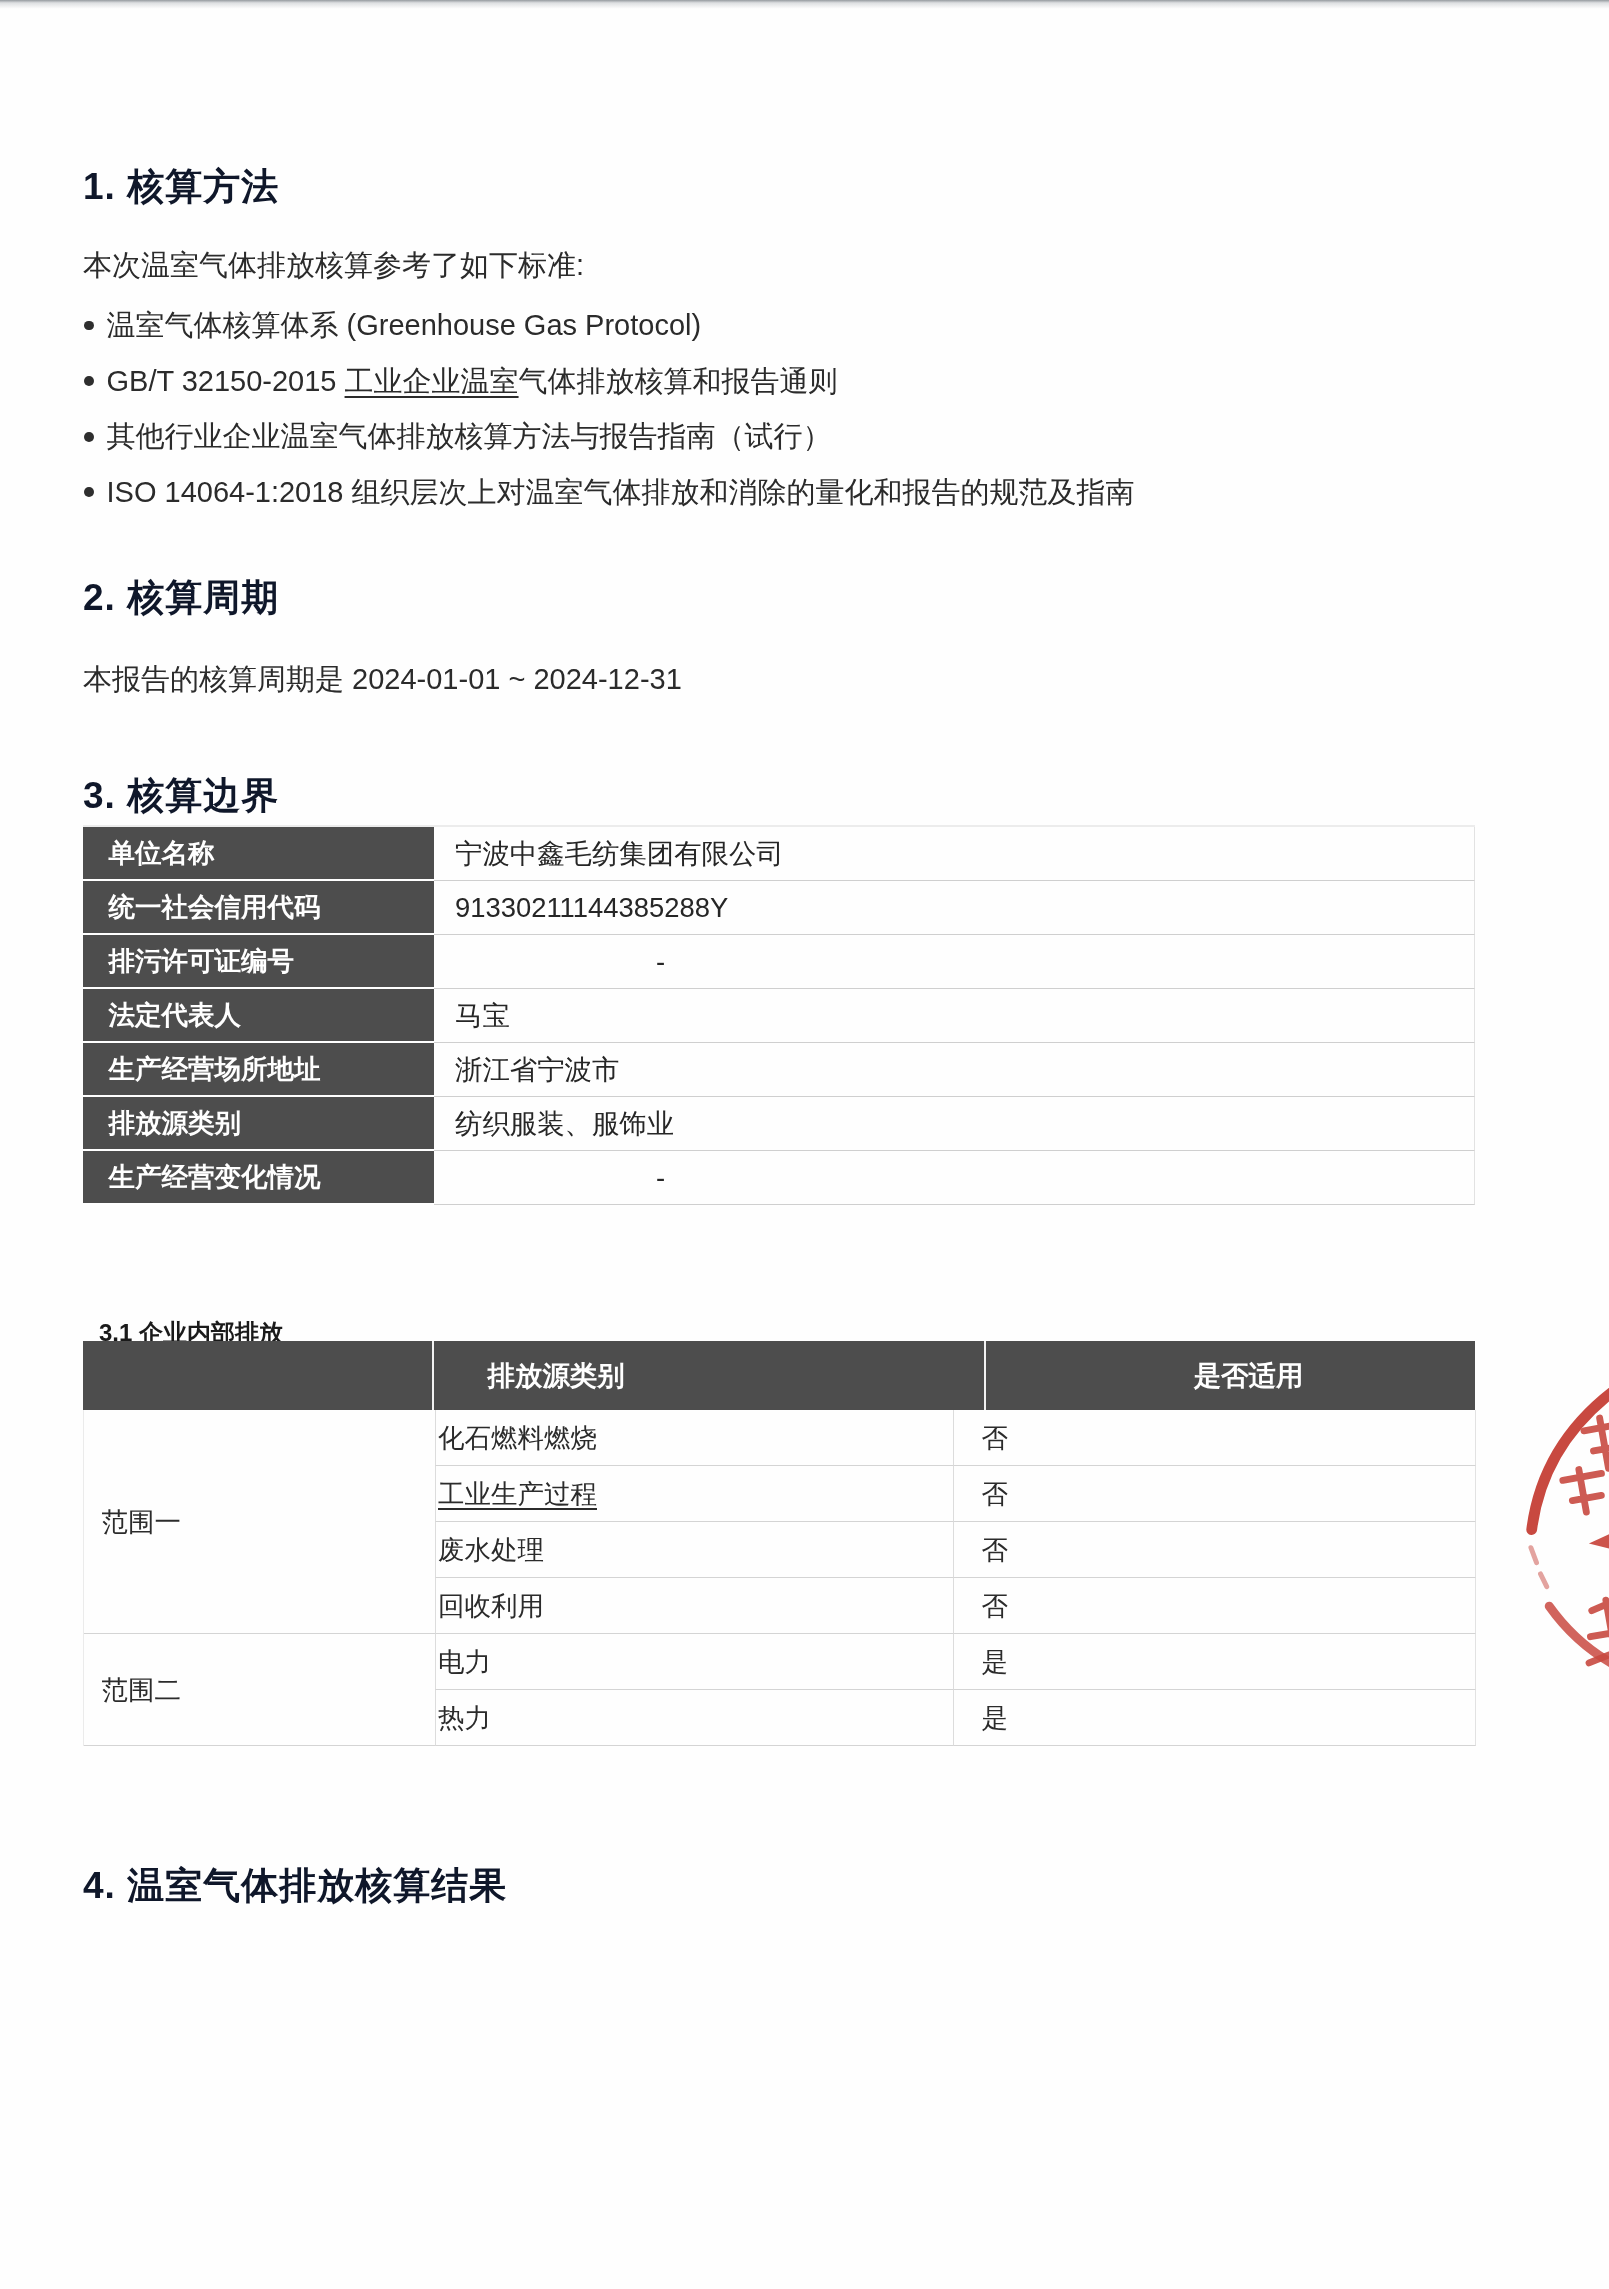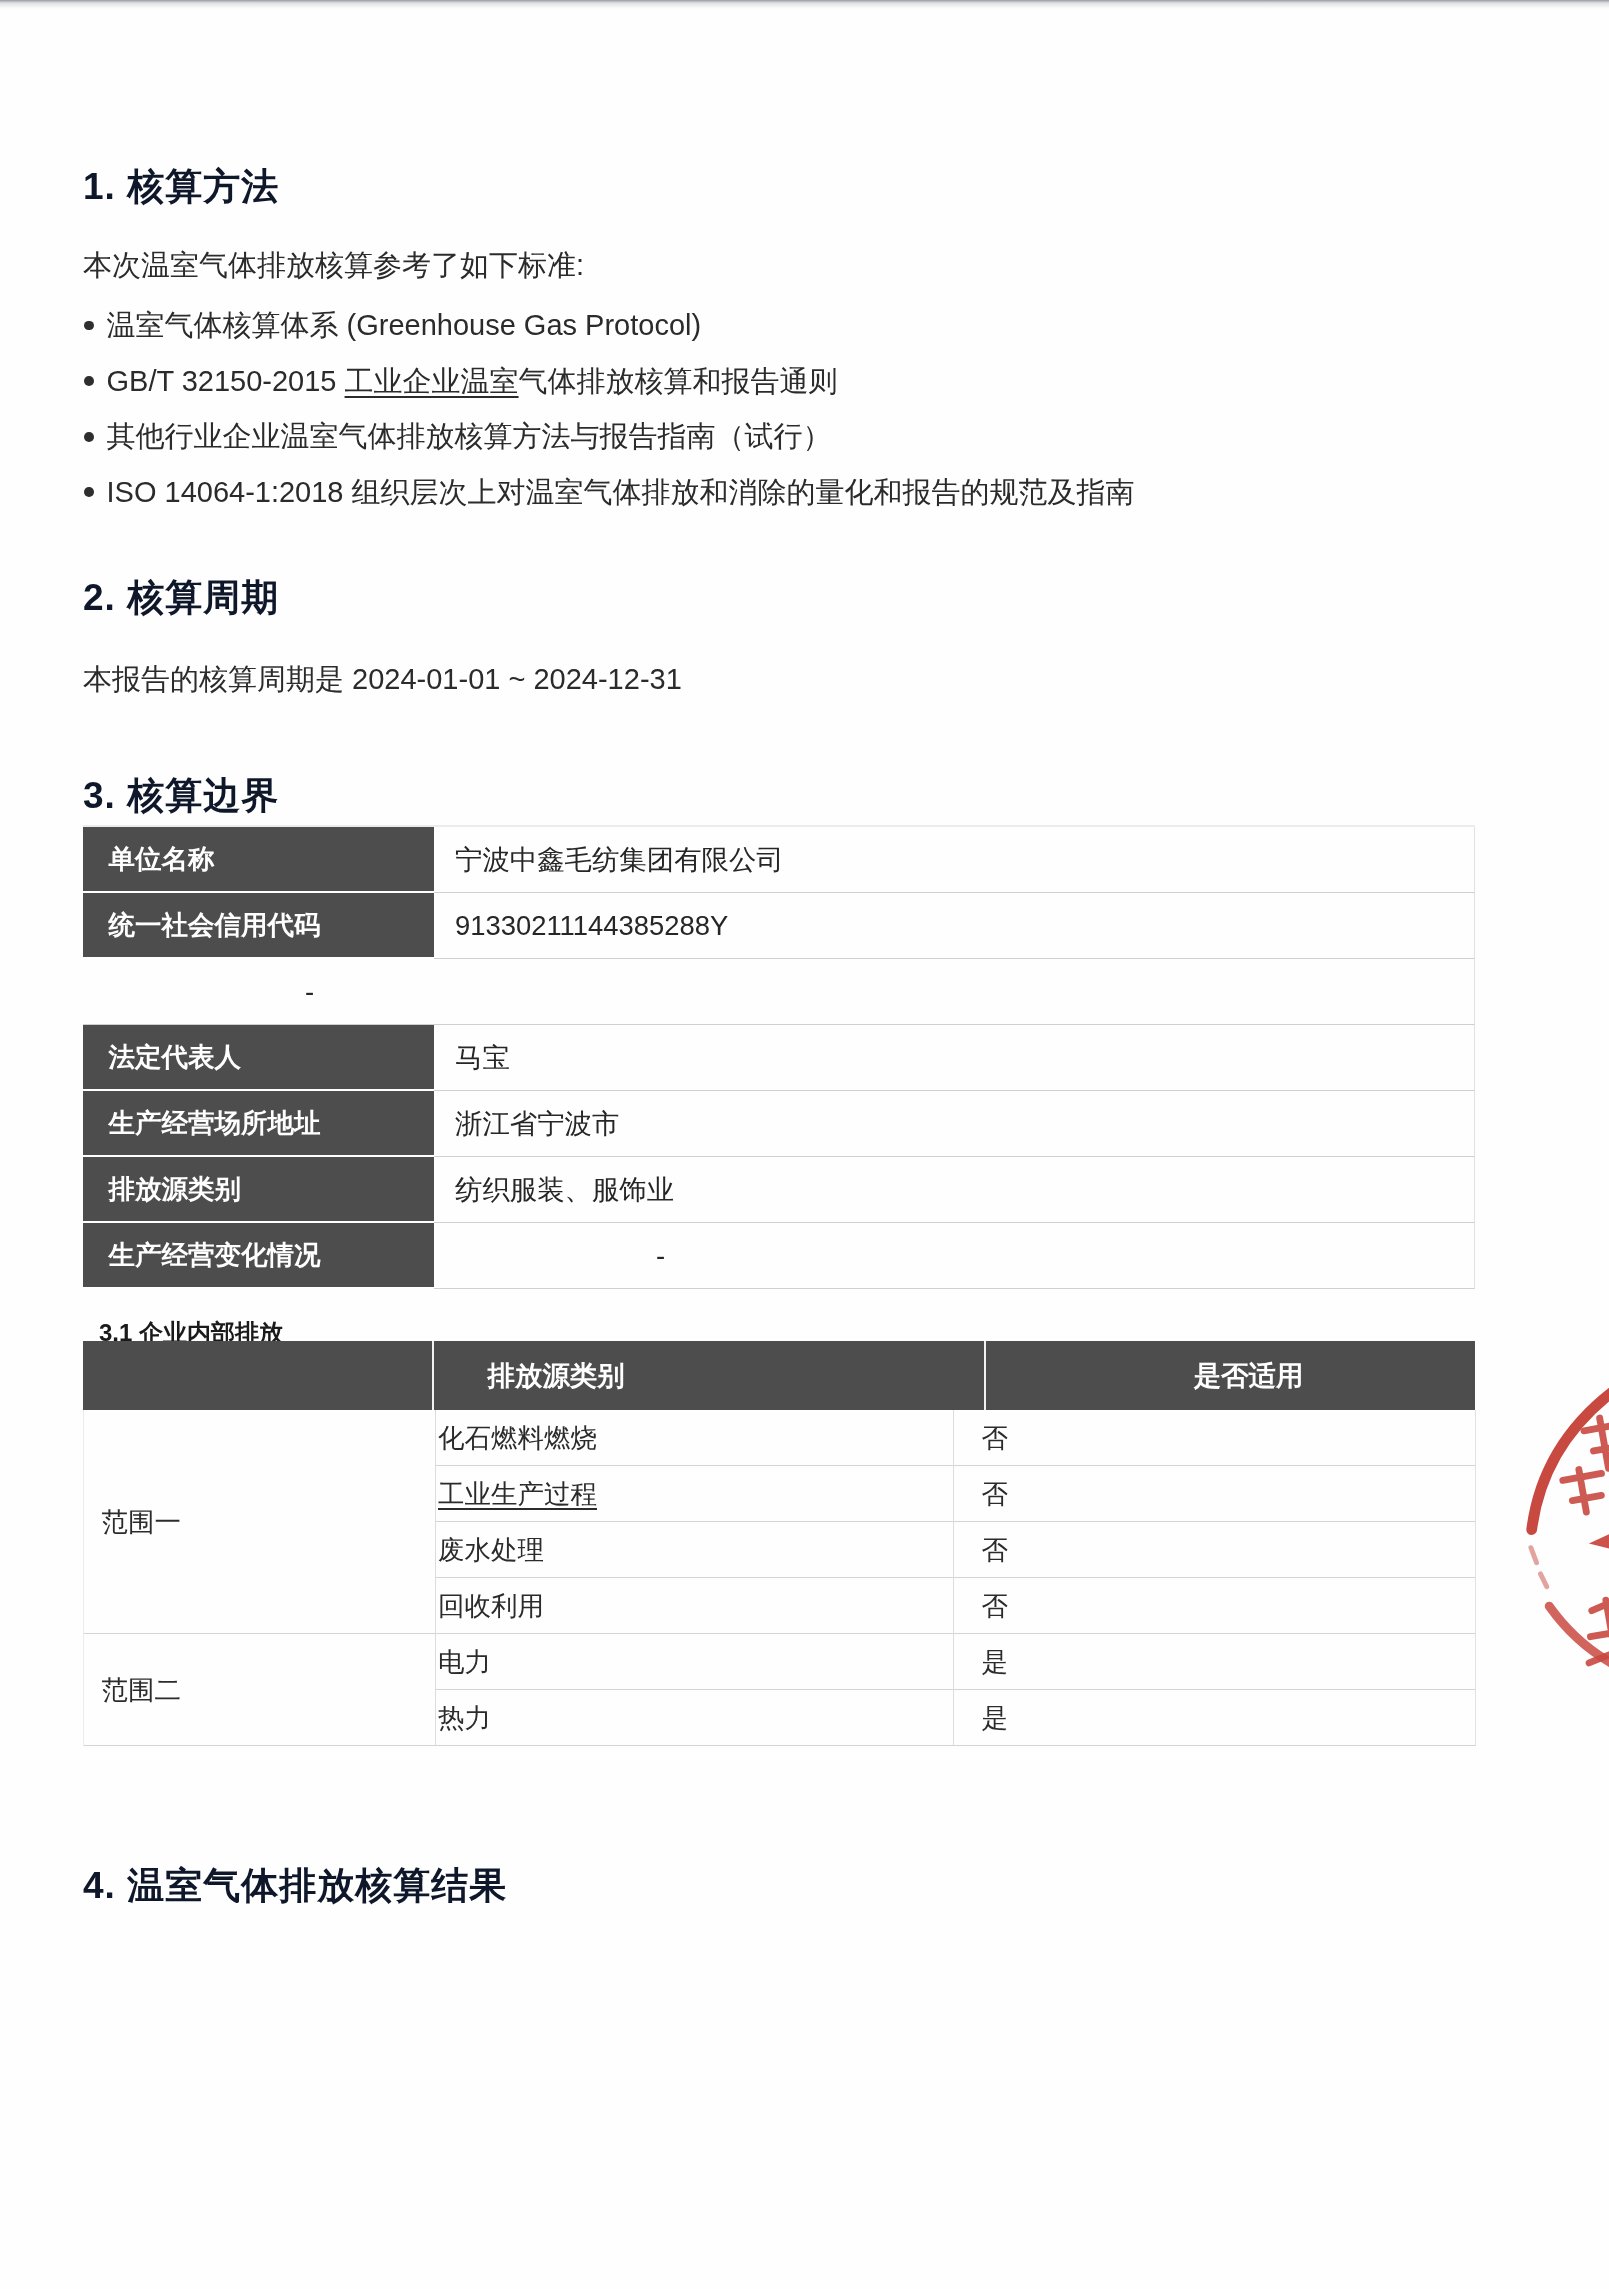--- a/index.html
+++ b/index.html
@@ -37,21 +37,21 @@
   .bullets { position:absolute; left:83px; top:306px; margin:0; padding:0; list-style:none; }
   .bullets li {
     display:flex; align-items:flex-start;
     font-size:29px; line-height:38px; color:#2b2b2b; margin-bottom:17.6px; white-space:nowrap;
   }
   .dot { flex:none; width:9.8px; height:9.8px; border-radius:50%; background:#2e2e2e; margin:14.7px 12.7px 0 1px; }
   .u { text-decoration:underline; text-decoration-thickness:2px; text-underline-offset:4.9px; }
 
   
   .b-table { position:absolute; left:83px; top:825px; width:1392px; border-top:2px solid #ececec; }
-  .b-row  { display:flex; height:66px; }
+  .b-row  { display:flex; height:54px; }
   .b-label {
     flex:none; width:351px; box-sizing:border-box;
     background:#4d4d4d; color:#ffffff; font-size:26.5px; font-weight:700;
     display:flex; align-items:center; padding-left:25.5px;
     border-bottom:2.9px solid #ffffff; white-space:nowrap;
   }
   .b-value {
     flex:1; box-sizing:border-box; font-size:27.4px; color:#262626;
     display:flex; align-items:center; padding-left:21px;
     border-bottom:1px solid #cfcfcf; border-right:1px solid #e2e2e2; white-space:nowrap;
@@ -118,20 +118,21 @@
   <div class="b-table">
     <div class="b-row">
       <div class="b-label">单位名称</div>
       <div class="b-value">宁波中鑫毛纺集团有限公司</div>
     </div>
     <div class="b-row">
       <div class="b-label">统一社会信用代码</div>
       <div class="b-value">91330211144385288Y</div>
     </div>
     <div class="b-row">
+      <div class="b-label">排污许可证编号</div>
       <div class="b-value dash">-</div>
     </div>
     <div class="b-row">
       <div class="b-label">法定代表人</div>
       <div class="b-value">马宝</div>
     </div>
     <div class="b-row">
       <div class="b-label">生产经营场所地址</div>
       <div class="b-value">浙江省宁波市</div>
     </div>

